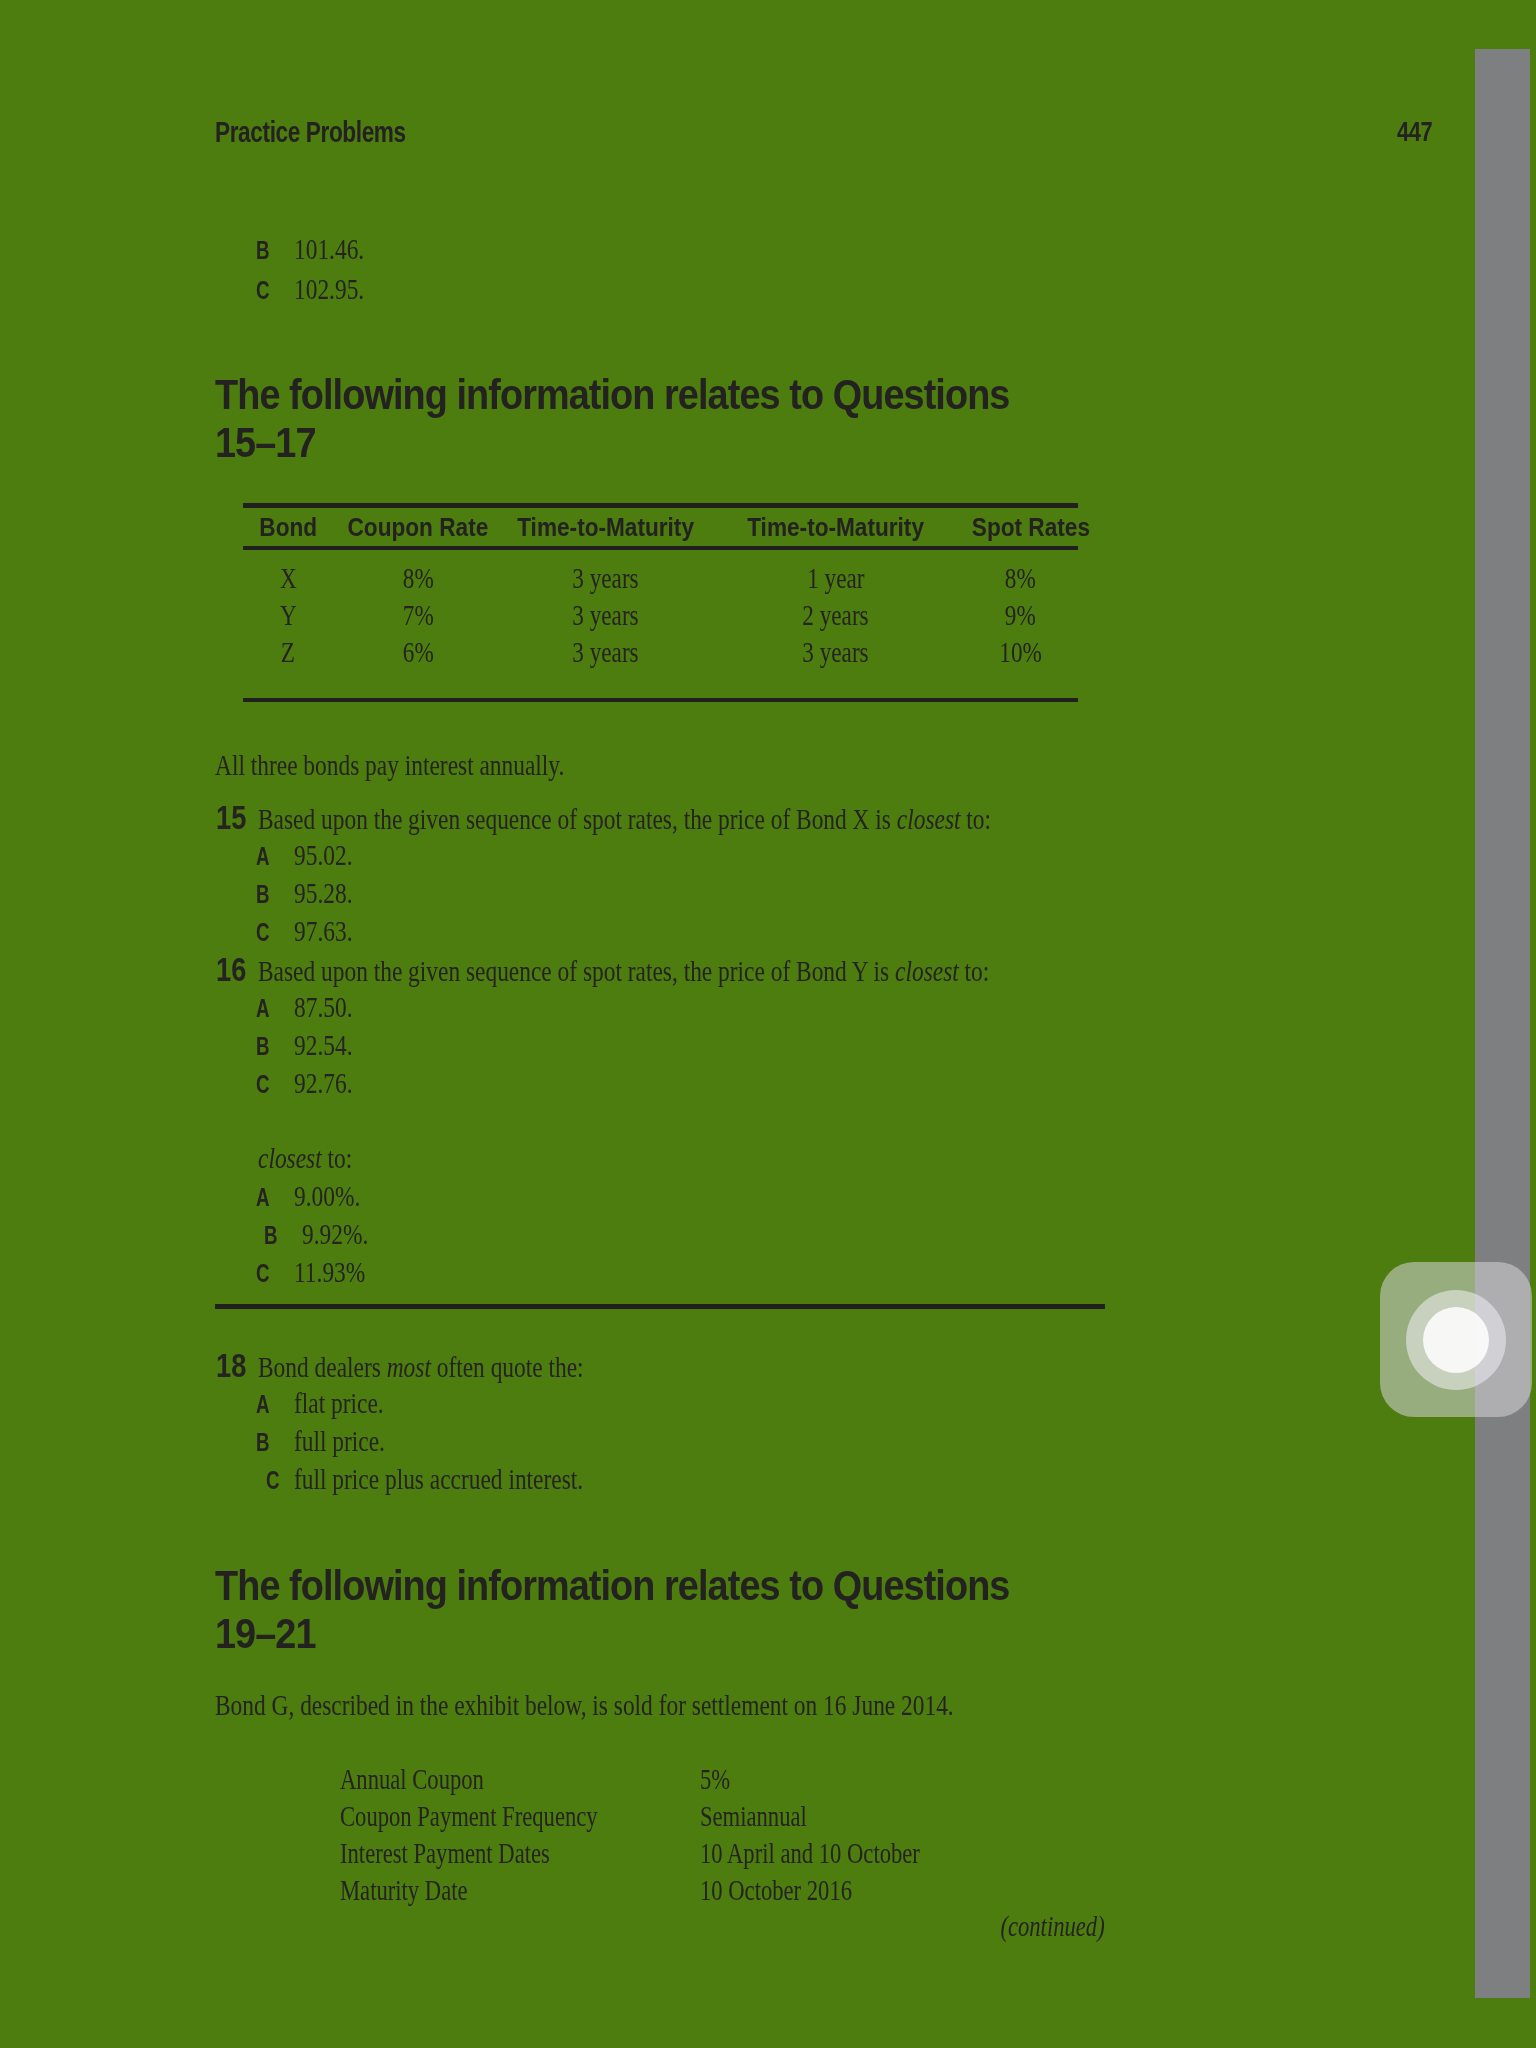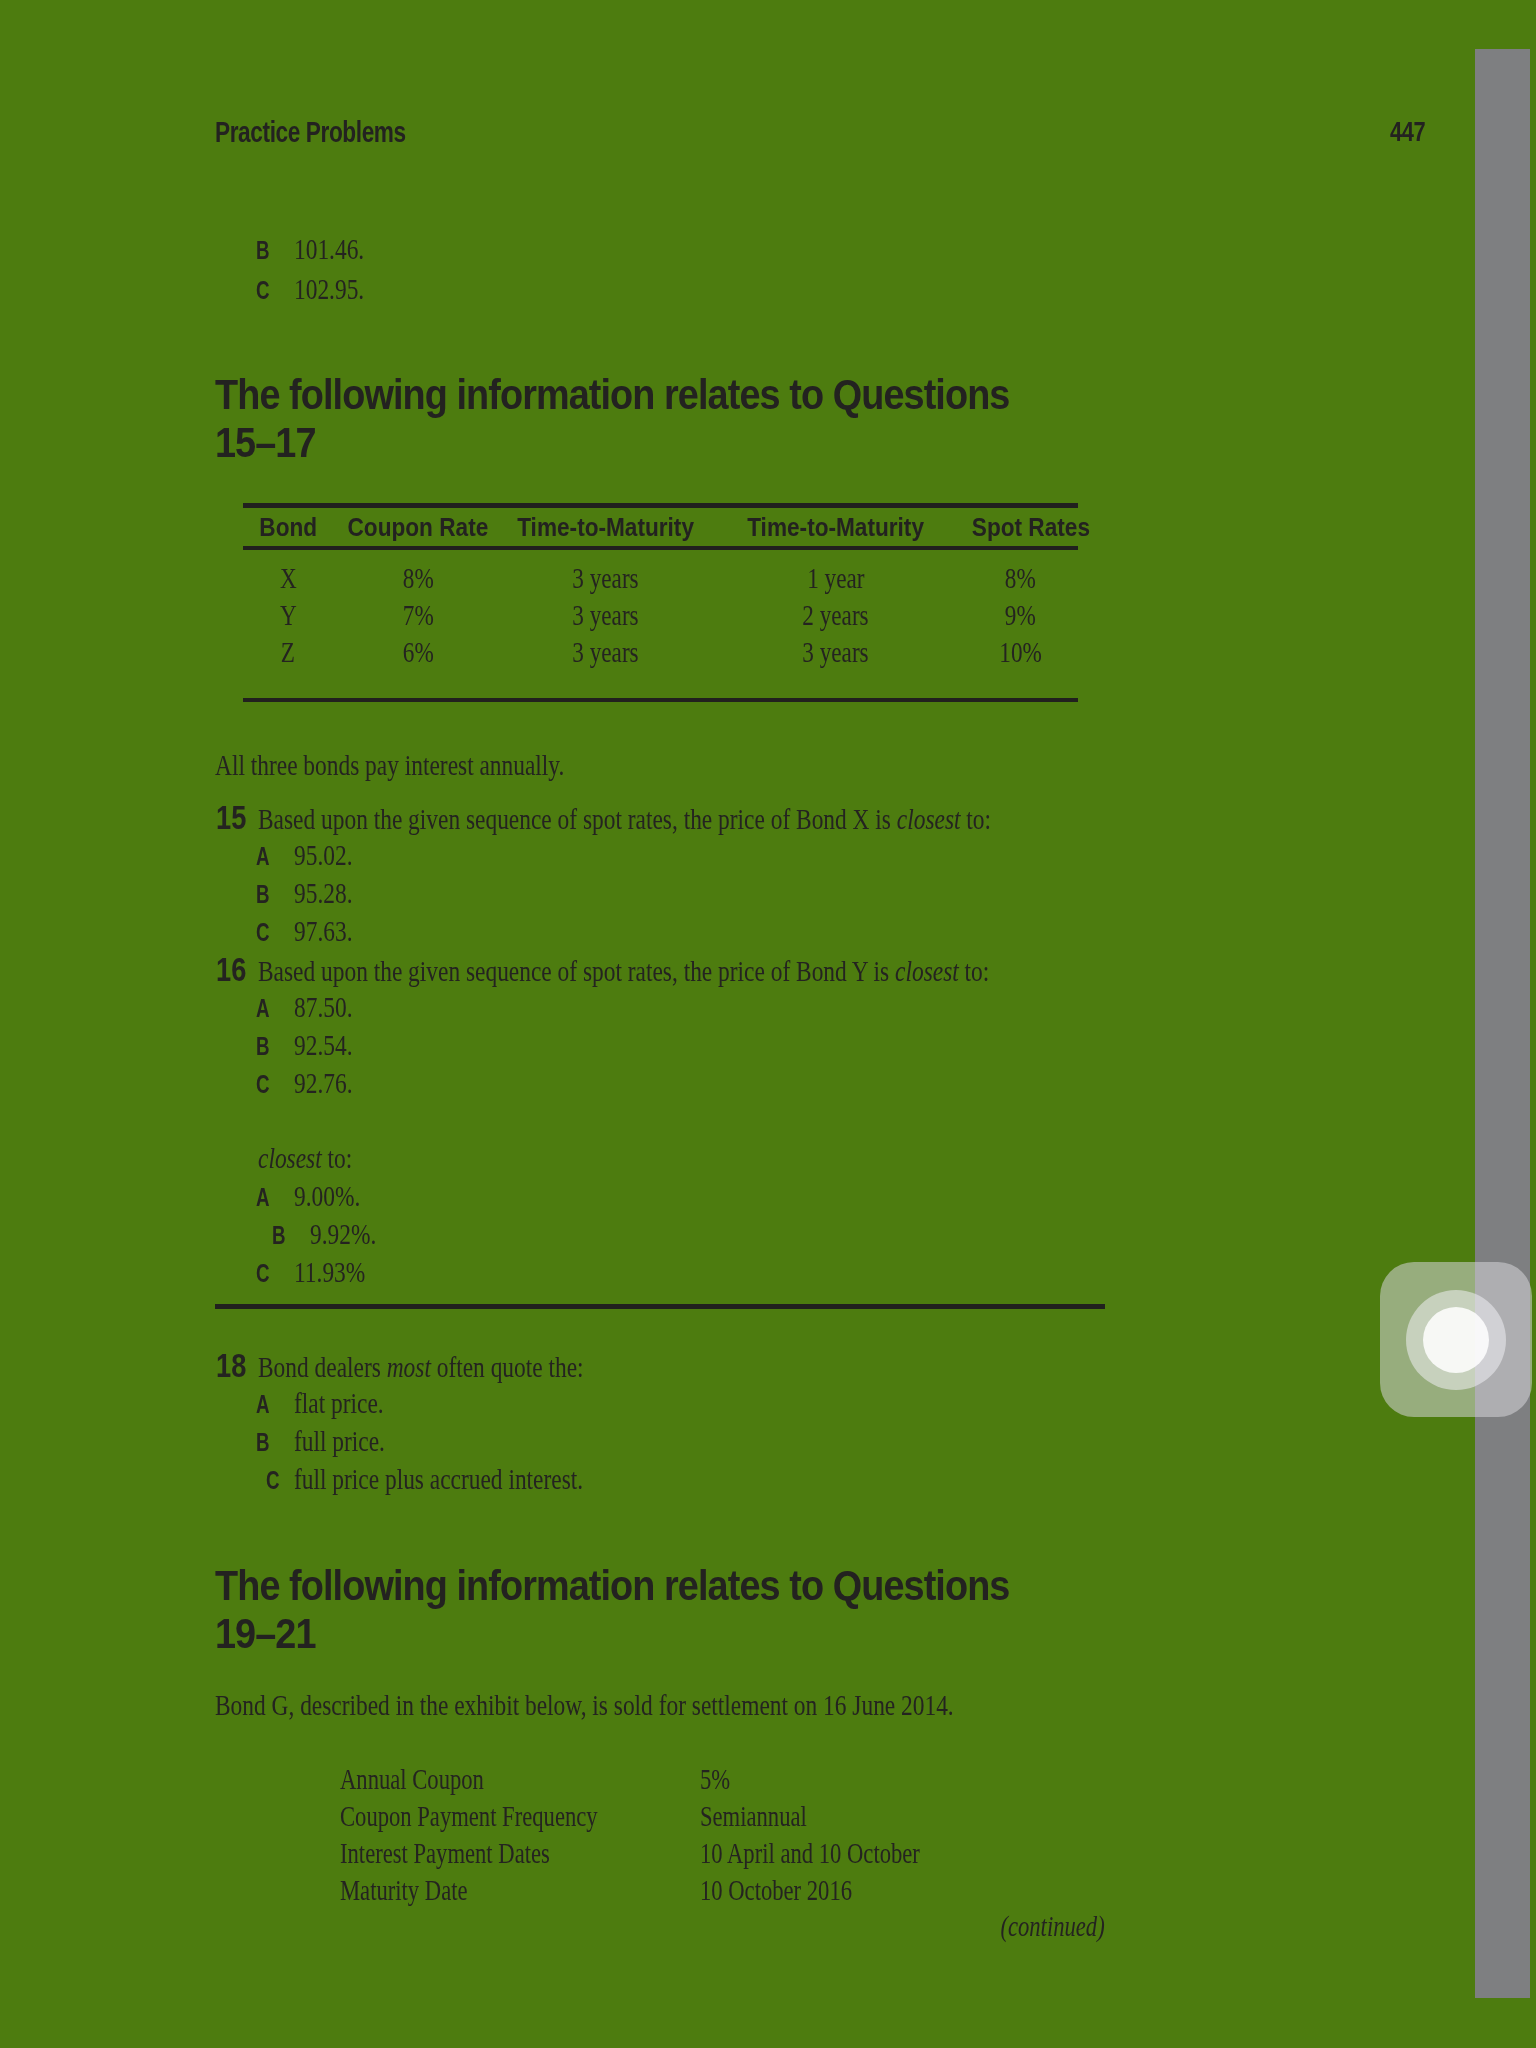--- a/index.html
+++ b/index.html
@@ -66,21 +66,21 @@
              margin:-33px 0 0 -33px; border-radius:50%; background:rgba(255,255,255,0.85); }
 </style>
 </head>
 <body>
 
 <div class="page">
 
   <div class="abs sans-b running-head" style="left:215px; top:116px;">
     <span class="cx">Practice Problems</span>
   </div>
-  <div class="abs sans-b page-num" style="left:1380px; top:116px; width:60px; text-align:left;">
+  <div class="abs sans-b page-num" style="left:1380px; top:116px; width:60px; text-align:center;">
     <span class="cx" style="transform-origin:100% 50%;">447</span>
   </div>
 
   <div class="abs opt-line" style="left:256px; top:232px;">
     <span class="opt-letter"><span>B</span></span><span class="cx">101.46.</span>
   </div>
   <div class="abs opt-line" style="left:256px; top:272px;">
     <span class="opt-letter"><span>C</span></span><span class="cx">102.95.</span>
   </div>
 
@@ -151,21 +151,21 @@
   <div class="abs opt-line" style="left:256px; top:1066px;">
     <span class="opt-letter"><span>C</span></span><span class="cx">92.76.</span>
   </div>
 
   <div class="abs q-line" style="left:216px; top:1141px;">
     <span class="q-cont"></span><span class="cx"><span class="ital">closest</span><span> to:</span></span>
   </div>
   <div class="abs opt-line" style="left:256px; top:1179px;">
     <span class="opt-letter"><span>A</span></span><span class="cx">9.00%.</span>
   </div>
-  <div class="abs opt-line" style="left:272px; top:1217px;">
+  <div class="abs opt-line" style="left:264px; top:1217px;">
     <span class="opt-letter"><span>B</span></span><span class="cx">9.92%.</span>
   </div>
   <div class="abs opt-line" style="left:256px; top:1255px;">
     <span class="opt-letter"><span>C</span></span><span class="cx">11.93%</span>
   </div>
 
   <div class="abs rule" style="top:1304px;"></div>
 
   <div class="abs q-line" style="left:216px; top:1348px;">
     <span class="q-num"><span>18</span></span><span class="cx"><span>Bond dealers </span><span class="ital">most</span><span> often quote the:</span></span>

